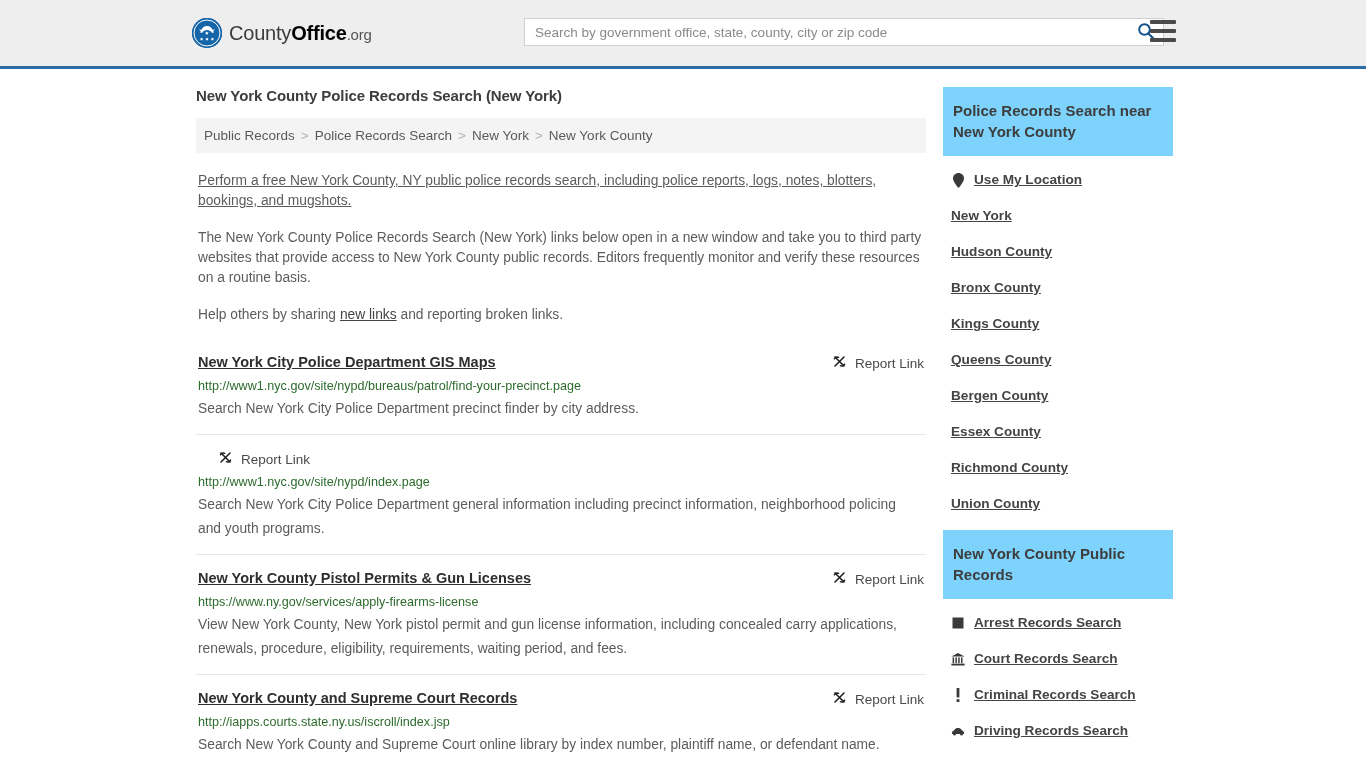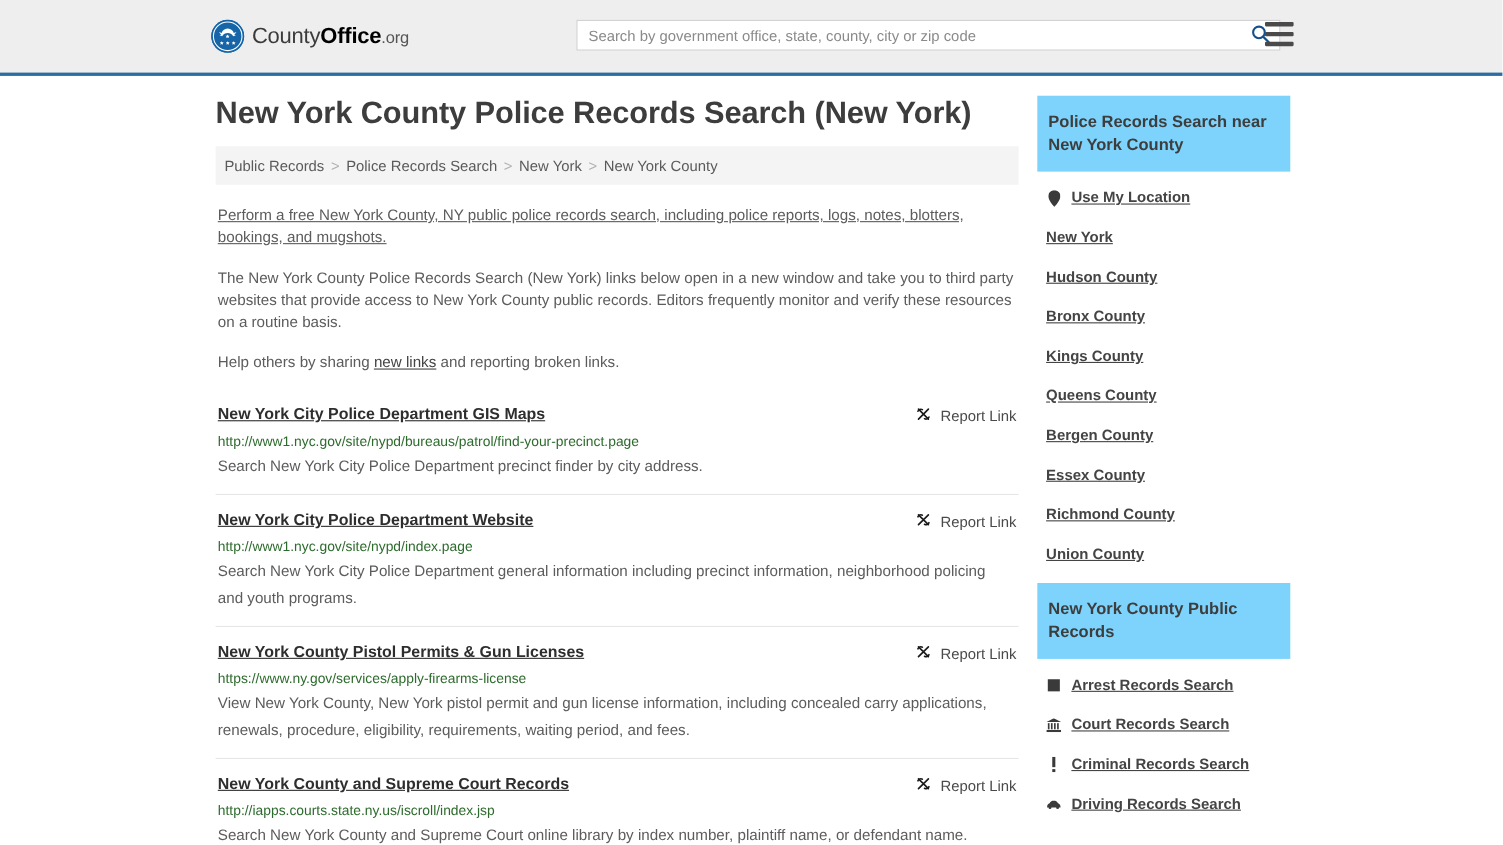--- a/index.html
+++ b/index.html
@@ -101,21 +101,21 @@
     margin: 0 auto;
     padding-left: 8px;
     display: flex;
     gap: 17px;
     padding-top: 18px;
   }
   .content-col { width: 730px; flex: none; }
   .side-col { width: 230px; flex: none; }
 
   .page-title {
-    font-size: 28px;
+    font-size: 15px;
     font-weight: bold;
     color: #3d3d3d;
     margin: 0 0 14px 0;
     letter-spacing: -0.1px;
   }
 
   .breadcrumb {
     background: #f4f4f4;
     padding: 10px 10px 10px 8px;
     font-size: 13.5px;
@@ -297,21 +297,20 @@
             </span>
             <span>Report Link</span>
           </div>
         </div>
         <div class="result-url">http://www1.nyc.gov/site/nypd/bureaus/patrol/find-your-precinct.page</div>
         <div class="result-desc">Search New York City Police Department precinct finder by city address.</div>
       </div>
 
       <div class="result">
         <div class="result-head">
-          <a class="result-title">New York City Police Department Website</a>
           <div class="report-link">
             <span>
               <svg width="15" height="15" viewBox="0 0 16 16">
                 <path d="M3.2 3.2 L12.8 12.8 M12.8 3.2 L3.2 12.8" stroke="#1a1a1a" stroke-width="1.6" stroke-linecap="round" fill="none"></path>
                 <path d="M2.6 5.2 a3.1 3.1 0 0 1 4.4 -1.6" stroke="#1a1a1a" stroke-width="1.5" fill="none" stroke-linecap="round"></path>
                 <path d="M13.4 10.8 a3.1 3.1 0 0 1 -4.4 1.6" stroke="#1a1a1a" stroke-width="1.5" fill="none" stroke-linecap="round"></path>
               </svg>
             </span>
             <span>Report Link</span>
           </div>

